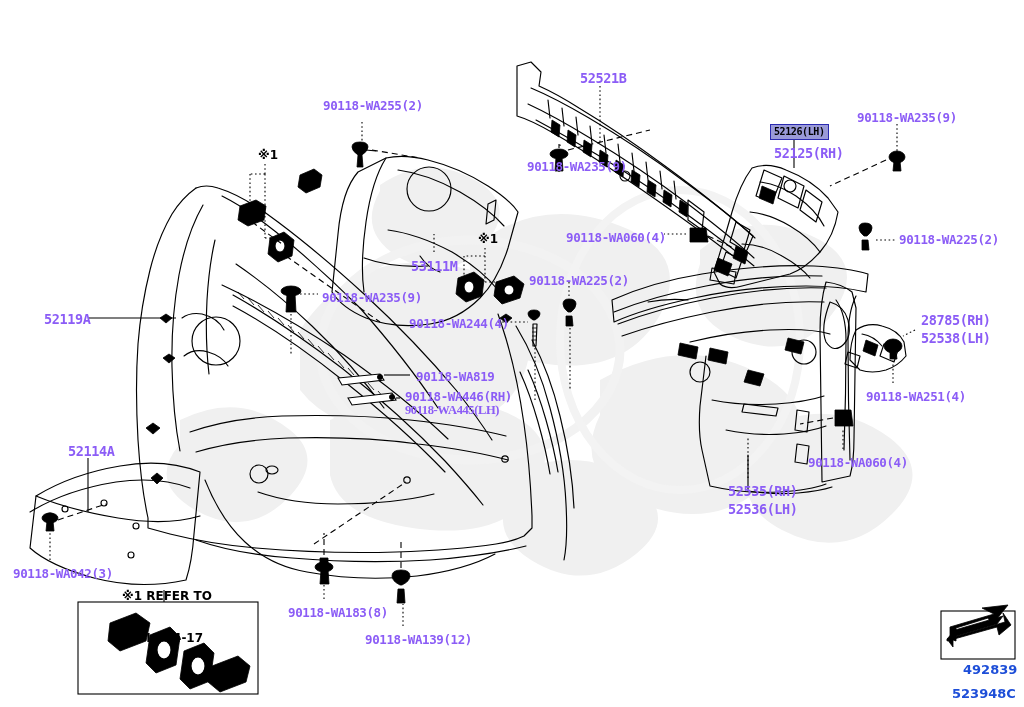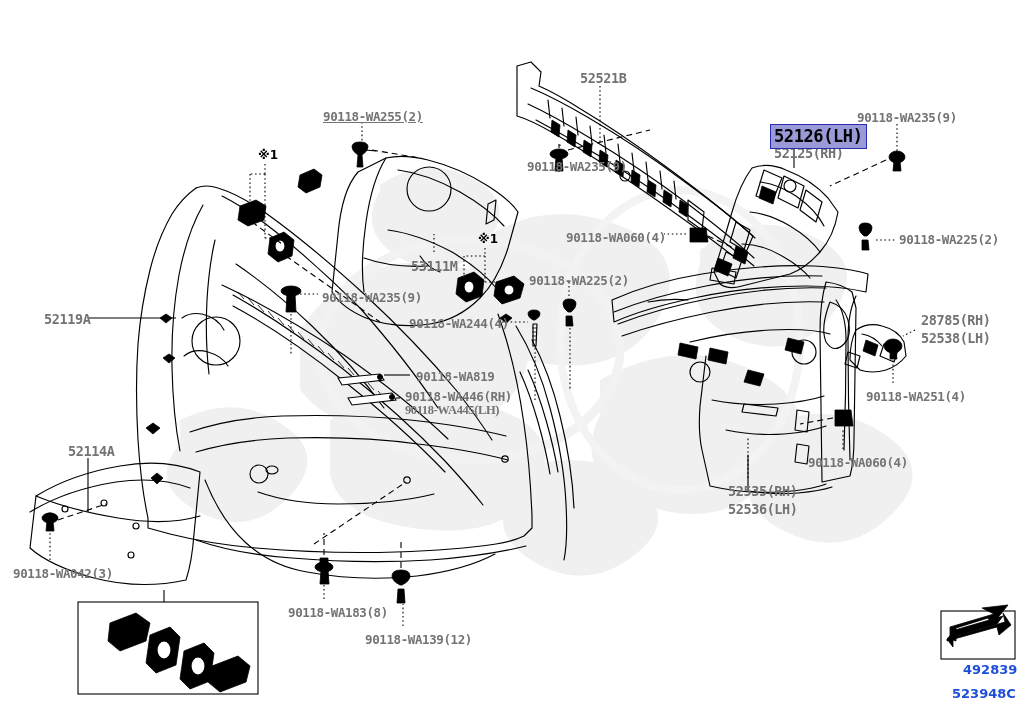--- a/index.html
+++ b/index.html
@@ -1,25 +1,25 @@
 <!DOCTYPE html>
 <html><head>
 <meta charset="utf-8">
 <style>
   html,body{margin:0;padding:0;background:#fff;}
   body{width:1024px;height:707px;overflow:hidden;
        font-family:"DejaVu Sans","Liberation Sans",sans-serif;color:#000;}
   #sheet{position:relative;width:1024px;height:707px;background:#fff;}
   svg.layer{position:absolute;left:0;top:0;width:1024px;height:707px;}
   .lbl{position:absolute;white-space:pre;font-family:"DejaVu Sans Mono","Liberation Mono",monospace;
-       font-weight:700;font-size:12.5px;letter-spacing:-0.4px;line-height:15px;color:#737373;}
+       font-weight:700;font-size:12.5px;letter-spacing:-0.4px;line-height:15px;color:#8b5cf6;}
   .lbl.big{font-size:13.5px;}
   .hl{position:absolute;background:#9a9ad8;border:1.5px solid #2a2ab0;
       font-family:"DejaVu Sans Mono","Liberation Mono",monospace;font-weight:700;
-      font-size:17px;letter-spacing:-0.4px;padding:1px 3px 2px 3px;white-space:pre;color:#000;}
+      font-size:10px;letter-spacing:-0.4px;padding:1px 3px 2px 3px;white-space:pre;color:#000;}
   .corner-num{position:absolute;font-family:"DejaVu Sans","Liberation Sans",sans-serif;
       font-weight:700;font-size:13px;color:#1d4ed8;white-space:pre;}
   .mark{position:absolute;font-family:"DejaVu Sans","Liberation Sans",sans-serif;
       font-weight:700;font-size:12px;white-space:pre;}
   .refnote{position:absolute;font-family:"DejaVu Sans","Liberation Sans",sans-serif;
       font-weight:700;font-size:12px;line-height:14px;white-space:pre;}
 </style>
 </head>
 <body>
 
@@ -407,21 +407,21 @@
 
     <g>
       <rect class="wh" x="941" y="611" width="74" height="48"></rect>
       <path class="blk" d="M950 637 l0 -12 l44 -13 l-12 -6 l26 -3 l-16 20 l-4 -7 l-32 10 l0 13 z" transform="translate(0,2)"></path>
       <path class="blk" d="M947 639 l8 -9 l48 -14 l-6 8 l-44 13 l0 10 z"></path>
       <path class="blk" d="M947 639 l58 -17 l-2 -9 l8 12 l-12 10 l-2 -8 l-50 14 z"></path>
     </g>
   </svg>
 
   <div id="labels">
-      <div class="lbl" style="left: 323px; top: 109px; text-decoration: underline;">90118-WA255(2)</div>
+      <div class="lbl" style="left: 323px; top: 98px;">90118-WA255(2)</div>
       <div class="lbl big" style="left: 580px; top: 71px;">52521B</div>
       <div class="lbl big" style="left: 774px; top: 110px; margin-top: 36px;">52125(RH)</div>
       <div class="lbl" style="left: 857px; top: 110px;">90118-WA235(9)</div>
       <div class="lbl" style="left: 527px; top: 159px;">90118-WA235(9)</div>
       <div class="lbl" style="left: 566px; top: 230px;">90118-WA060(4)</div>
       <div class="lbl" style="left: 899px; top: 232px;">90118-WA225(2)</div>
       <div class="lbl big" style="left: 411px; top: 259px;">53111M</div>
       <div class="lbl" style="left: 529px; top: 273px;">90118-WA225(2)</div>
       <div class="lbl" style="left: 322px; top: 290px;">90118-WA235(9)</div>
       <div class="lbl big" style="left: 44px; top: 312px;">52119A</div>
@@ -439,17 +439,21 @@
       <div class="lbl" style="left: 13px; top: 566px;">90118-WA042(3)</div>
       <div class="lbl" style="left: 288px; top: 605px;">90118-WA183(8)</div>
       <div class="lbl" style="left: 365px; top: 632px;">90118-WA139(12)</div>
     </div>
 
   <div class="hl" style="left:770px;top:124px;">52126(LH)</div>
 
   <div class="mark" style="left:258px;top:148px;">※1</div>
   <div class="mark" style="left:478px;top:232px;">※1</div>
 
+  <div class="refnote" style="left:122px;top:561px;">
+    <div>※1 REFER TO</div>
+    <div style="margin-left:16px;">FIG 84-17</div>
+  </div>
 
   <div class="corner-num" style="left:963px;top:662px;">492839</div>
   <div class="corner-num" style="left:952px;top:686px;">523948C</div>
 
 </div>
 
 </body></html>

